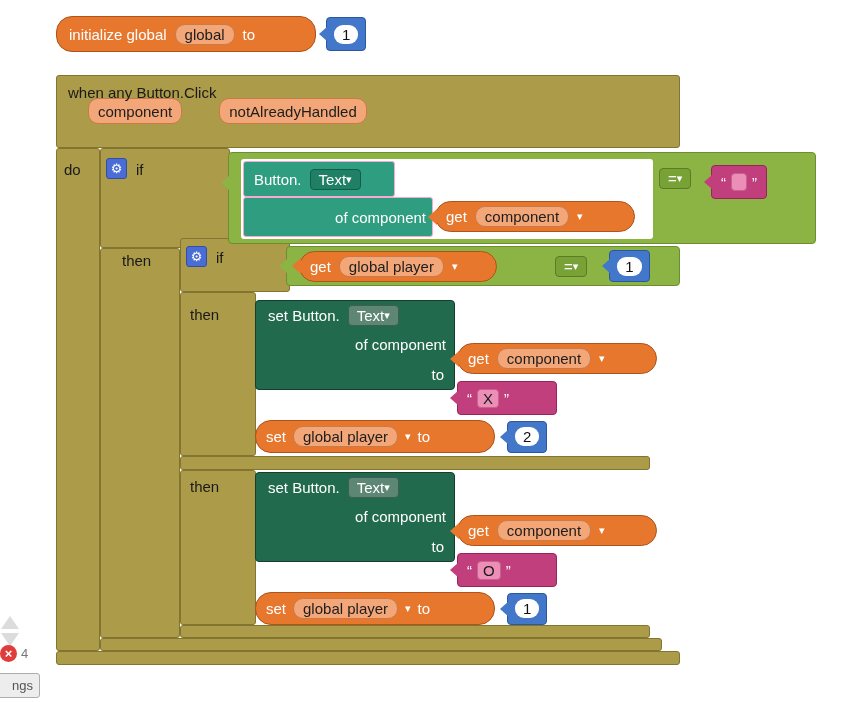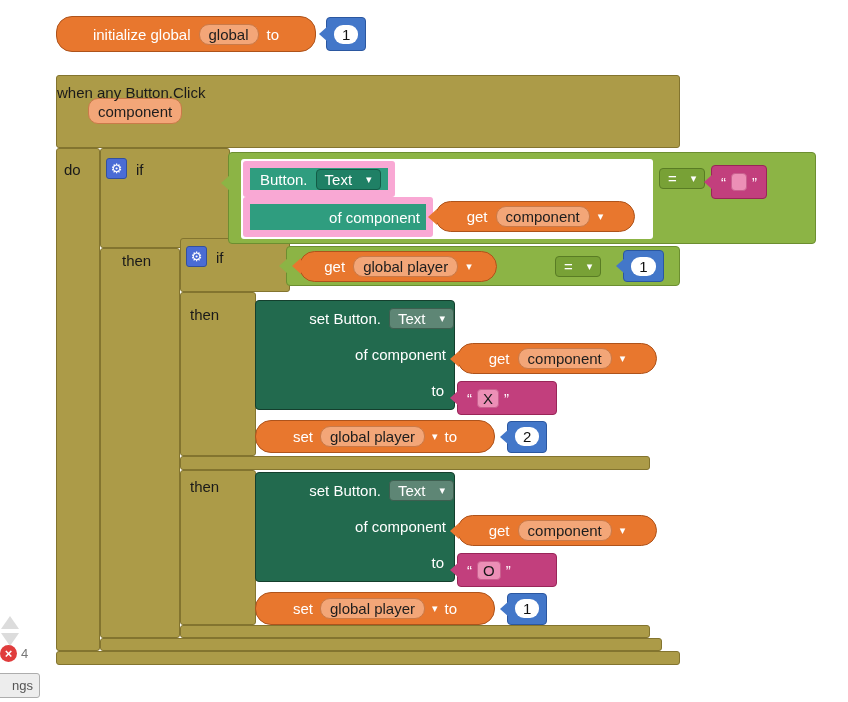--- a/index.html
+++ b/index.html
@@ -5,35 +5,35 @@
   * { margin:0; padding:0; box-sizing:border-box; }
   body { background:#fff; }
   .canvas { position:relative; width:848px; height:702px; background:#ffffff;
             font-family:"Liberation Sans", sans-serif; font-size:15px; overflow:hidden; }
 
   
   .piece { position:absolute; background:#AC9B48; border:1px solid #83742F; border-radius:3px; z-index:1; }
   .mlabel { position:absolute; color:#1a1a1a; z-index:4; white-space:nowrap; }
 
   
-  .orange { background:#E8772E; border:1px solid #AE531B; color:#fff; border-radius:16px;justify-content:center; }
+  .orange { background:#E8772E; border:1px solid #AE531B; color:#fff; border-radius:16px; }
   .blue   { background:#4377C9; border:1px solid #2B57A0; border-radius:4px; }
   .magenta{ background:#C23F7D; border:1px solid #992558; color:#fff; border-radius:4px; }
   .green  { position:absolute; background:#8CB445; border:1px solid #6C8E30; border-radius:4px; z-index:3; }
-  .teal   { position:absolute; background:#2F9D7F; border:7px solid #f9a8d4; color:#fff; border-radius:3px; display:flex; align-items:center; }
+  .teal   { position:absolute; background:#2F9D7F; border:1px solid #f9a8d4; color:#fff; border-radius:3px; display:flex; align-items:center; }
   .dgreen { background:#226A4E; border:1px solid #143F2D; color:#fff; border-radius:4px; }
 
   .field { background:#F3A678; border:1px solid #C97A49; color:#1d1d1d; border-radius:10px;
            padding:1px 9px; white-space:nowrap; }
   .numfield { background:#fff; color:#111; border-radius:9px; padding:1px 8px; min-width:14px; text-align:center; }
   .pinkfield { background:#EC8FB6; border:1px solid #C9608F; color:#191919; border-radius:4px;
                min-width:16px; min-height:18px; text-align:center; padding:0 5px; }
 
   .dd { border-radius:4px; padding:1px 8px; color:#fff; white-space:nowrap;
-        display:inline-flex; align-items:center; gap:14px; }
+        display:inline-flex; align-items:center; gap:0; }
   .dd-teal  { background:#1F8065; border:1px solid #135C47; }
   .dd-sage  { background:#5E8675; border:1px solid #3E5F50; }
   .dd-green { background:#78A136; border:1px solid #597C24; }
   .arrow { font-size:11px; line-height:1; }
 
   .plug { position:absolute; left:-8px; top:50%; transform:translateY(-50%);
           width:0; height:0; border-top:8px solid transparent; border-bottom:8px solid transparent; }
   .plug-blue    { border-right:9px solid #4377C9; }
   .plug-orange  { border-right:9px solid #E8772E; }
   .plug-magenta { border-right:9px solid #C23F7D; }
@@ -44,21 +44,21 @@
           font-size:13px; z-index:4; }
   .initwrap { position:absolute; left:56px; top:16px; display:flex; align-items:center; z-index:2; }
   .initbody { height:36px; min-width:260px; display:flex; align-items:center; gap:8px; padding:0 12px; }
   .numblk { position:relative; display:flex; align-items:center; height:32px; padding:0 7px; z-index:2; }
 
   .getblk { position:relative; display:flex; align-items:center; height:31px; padding:0 10px; gap:8px; z-index:2; }
   .txtblk { position:absolute; display:flex; align-items:center; gap:5px; height:34px; padding:0 9px; z-index:2; }
 
   .cutout { position:absolute; background:#ffffff; border-radius:3px; }
 
-  .setter { position:absolute; width:200px; height:110px; display:flex; flex-direction:column; z-index:2;align-items:flex-end; }
+  .setter { position:absolute; width:200px; height:90px; display:flex; flex-direction:column; z-index:2; }
   .setter .r1 { height:38px; display:flex; align-items:center; gap:8px; padding-left:12px; }
   .setter .r2 { height:40px; display:flex; align-items:center; justify-content:flex-end; padding-right:8px; }
   .setter .r3 { height:40px; display:flex; align-items:center; justify-content:flex-end; padding-right:10px; }
 
   .setvar { position:absolute; display:flex; align-items:center; z-index:2; }
   .setvarbody { height:33px; min-width:240px; display:flex; align-items:center; gap:7px; padding:0 10px; }
 
   .grow2 { width:394px; height:40px; display:flex; align-items:center; padding-left:12px; }
 
   .params { position:absolute; left:88px; top:98px; display:flex; gap:37px; z-index:2; }
@@ -91,23 +91,24 @@
     </div>
     <div class="blue numblk" style="margin-left:10px;height:34px">
       <span class="plug plug-blue"></span>
       <span class="numfield">1</span>
     </div>
   </div>
 
   <div class="piece" style="left:56px;top:75px;width:624px;height:73px"></div>
   <div class="piece" style="left:56px;top:148px;width:44px;height:503px"></div>
   <div class="piece" style="left:56px;top:651px;width:624px;height:14px"></div>
-  <span class="mlabel" style="left:57px;top:84px">when any Button.Click</span>
+  <span class="mlabel" style="left:68px;top:84px">when any Button.Click</span>
   <div class="params">
     <span class="field">component</span>
+    <span class="field">notAlreadyHandled</span>
   </div>
   <span class="mlabel" style="left:64px;top:161px">do</span>
 
   <div class="piece" style="left:100px;top:148px;width:130px;height:100px"></div>
   <div class="piece" style="left:100px;top:248px;width:80px;height:390px"></div>
   <div class="piece" style="left:100px;top:638px;width:562px;height:13px"></div>
   <span class="gear" style="left:106px;top:158px">⚙</span>
   <span class="mlabel" style="left:136px;top:161px">if</span>
   <span class="mlabel" style="left:122px;top:252px">then</span>
 

